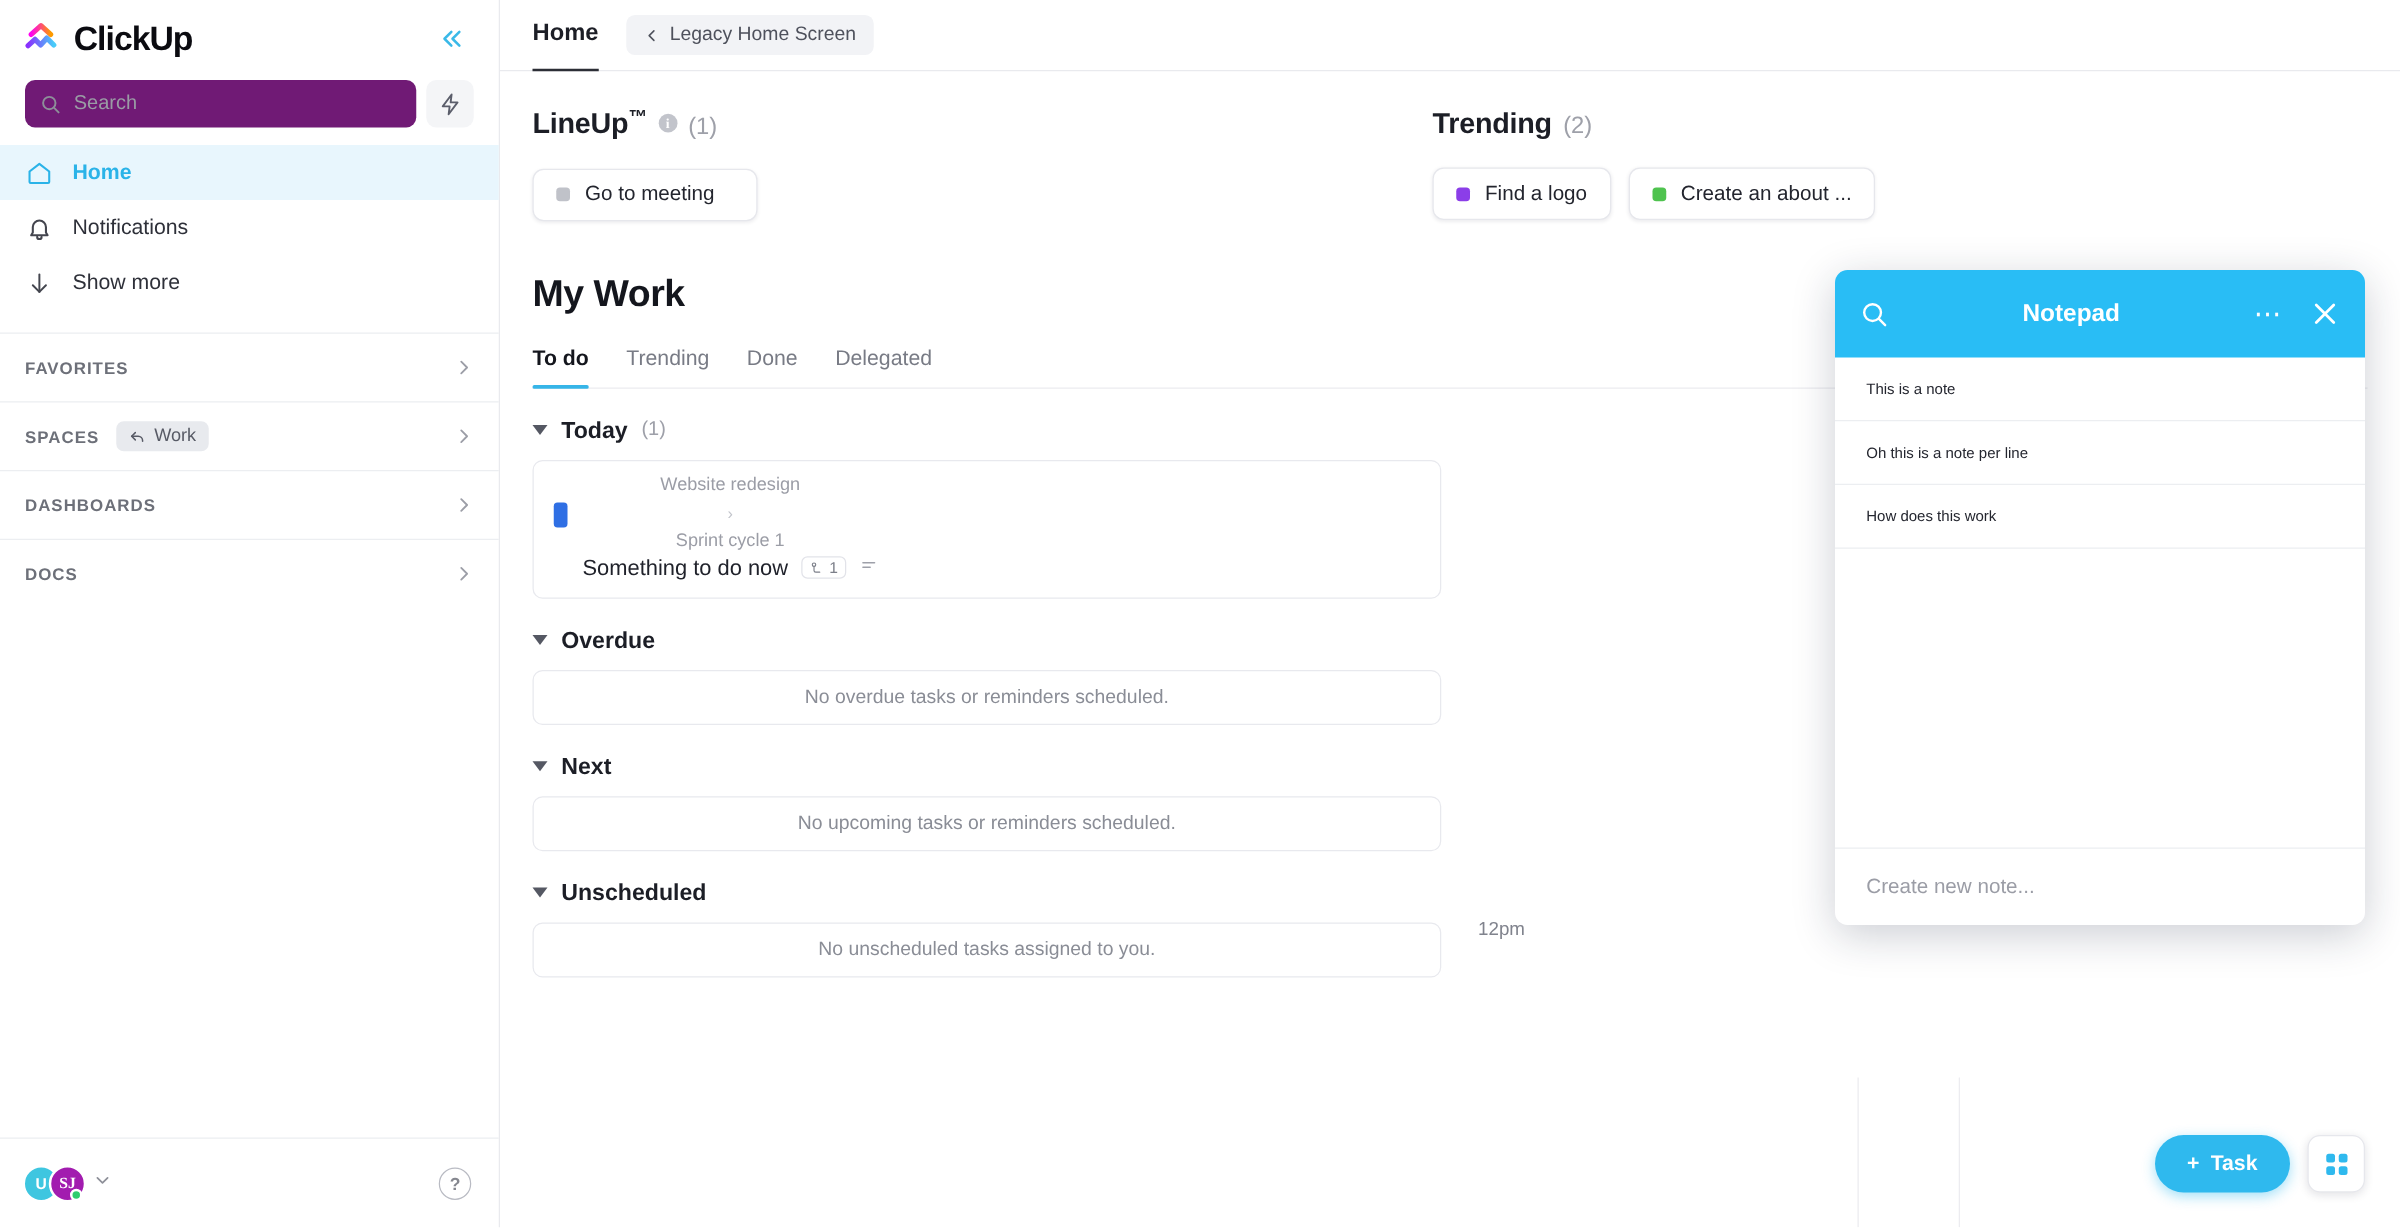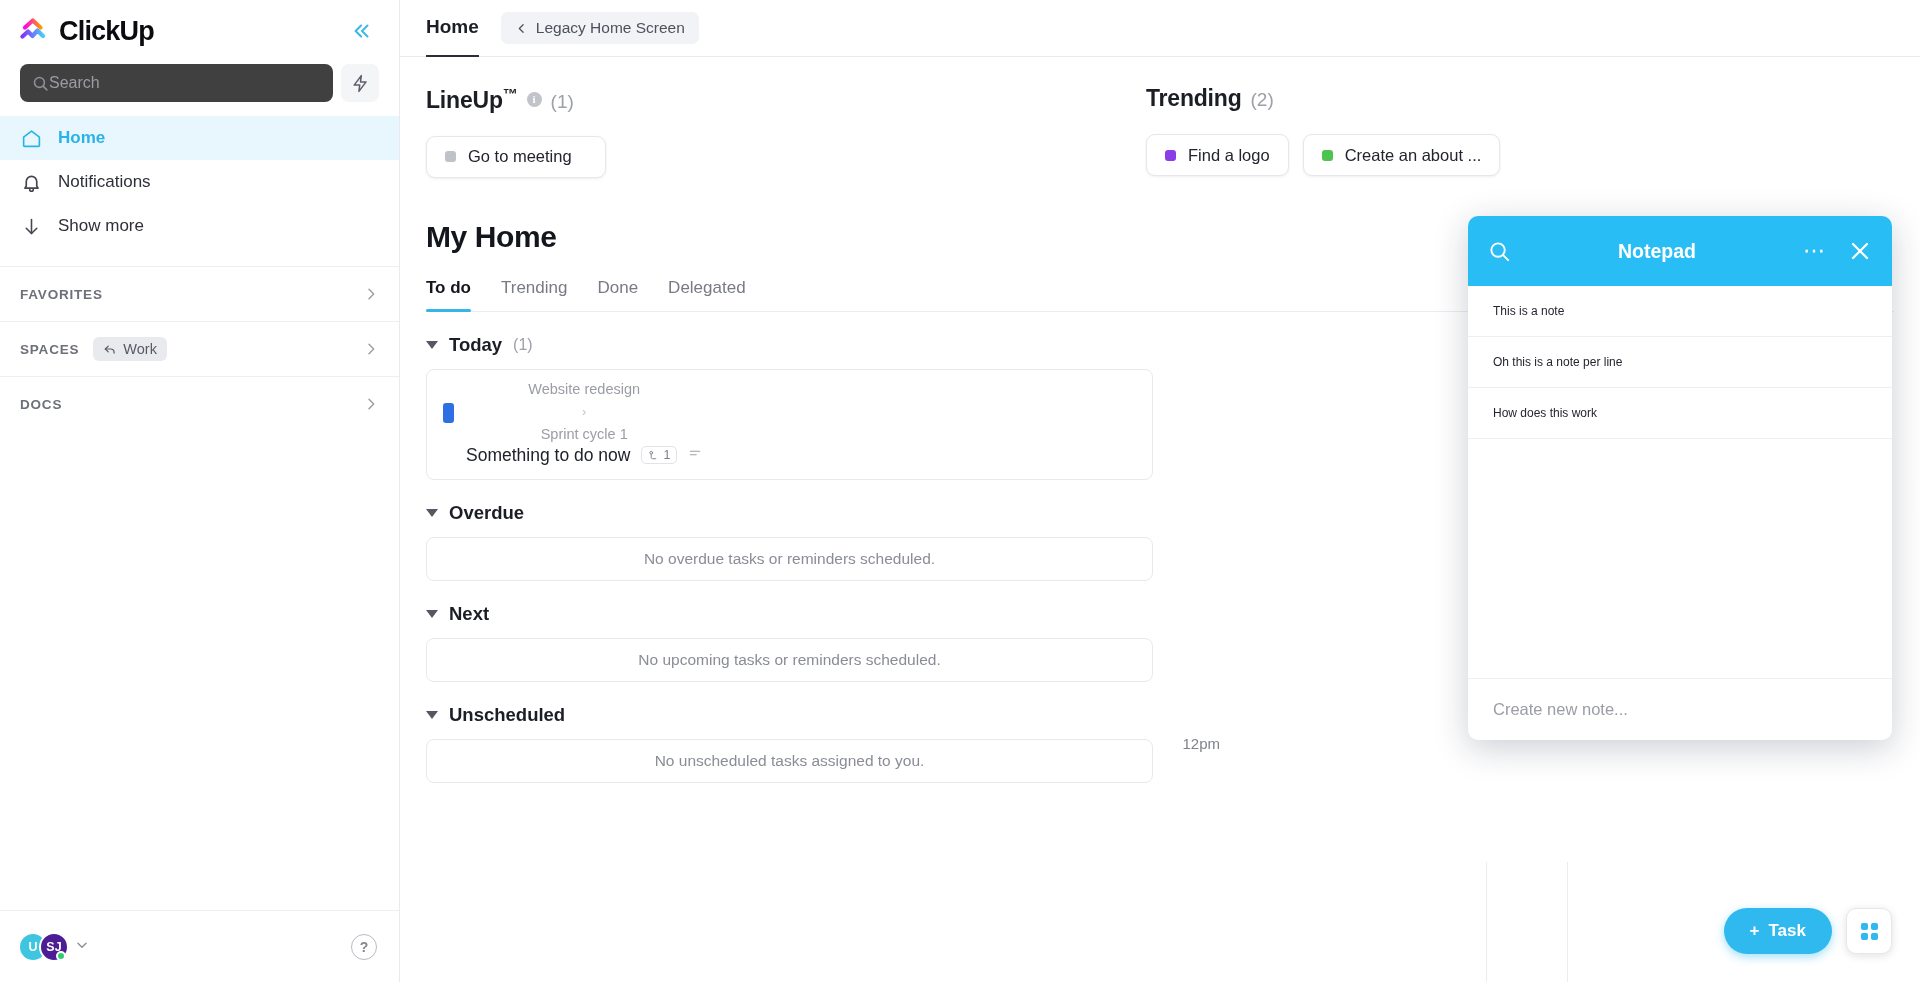--- a/index.html
+++ b/index.html
@@ -33,22 +33,22 @@
     width: 30px; height: 30px; border-radius: 6px;
     display: flex; align-items: center; justify-content: center;
     color: #3ab9e8; cursor: pointer;
   }
 
   .sb-search-row {
     display: flex; align-items: center; gap: 8px;
     padding: 0 20px; margin-top: 2px; margin-bottom: 14px;
   }
   .sb-search {
-    flex: 1; height: 38px; background: #404040; border-radius: 8px;
-    display: flex; align-items: center; padding: 0 12px;
+    flex: 1; height: 38px; background: #701a75; border-radius: 8px;
+    display: flex; align-items: center; gap: 10px; padding: 0 12px;
     cursor: text;
   }
   .sb-search-ph { font-size: 16px; color: #9a9ca5; }
   .sb-bolt {
     width: 38px; height: 38px; background: #f4f5f7; border-radius: 8px;
     display: flex; align-items: center; justify-content: center;
     color: #5b5e6b; cursor: pointer;
   }
 
   .nav-item {
@@ -83,21 +83,21 @@
     padding: 0 22px 0 18px;
   }
   .avatars { display: flex; align-items: center; }
   .av {
     width: 30px; height: 30px; border-radius: 50%;
     display: flex; align-items: center; justify-content: center;
     color: #fff; font-size: 12.5px; font-weight: 700;
     border: 2px solid #fff;
   }
   .av.a1 { background: #3ec6e0; }
-  .av.a2 { background: #4c1d95; margin-left: -9px; }
+  .av.a2 { background: #a21caf; margin-left: -9px; font-family: Liberation Serif, serif; }
   .av-dot {
     width: 10px; height: 10px; border-radius: 50%;
     background: #2ecd6f; border: 2px solid #fff;
     position: relative; left: -13px; top: 9px;
   }
   .caret-down { color: #8e9099; margin-left: -4px; cursor: pointer; }
   .help-btn {
     width: 26px; height: 26px; border-radius: 50%;
     border: 1.6px solid #b9bbc3; color: #85878f;
     display: flex; align-items: center; justify-content: center;
@@ -355,20 +355,30 @@
           <span>Work</span>
         </span>
       </div>
       <span class="chev-right">
         <svg width="16" height="16" viewBox="0 0 24 24" fill="none" stroke="currentColor" stroke-width="2.2" stroke-linecap="round" stroke-linejoin="round">
             <polyline points="9,5 16,12 9,19"></polyline>
           </svg>
       </span>
     </div>
 
+    <div class="sb-section">
+      <div class="sb-sec-left">
+        <span class="sb-sec-title">DASHBOARDS</span>
+      </div>
+      <span class="chev-right">
+        <svg width="16" height="16" viewBox="0 0 24 24" fill="none" stroke="currentColor" stroke-width="2.2" stroke-linecap="round" stroke-linejoin="round">
+            <polyline points="9,5 16,12 9,19"></polyline>
+          </svg>
+      </span>
+    </div>
 
     <div class="sb-section">
       <div class="sb-sec-left">
         <span class="sb-sec-title">DOCS</span>
       </div>
       <span class="chev-right">
         <svg width="16" height="16" viewBox="0 0 24 24" fill="none" stroke="currentColor" stroke-width="2.2" stroke-linecap="round" stroke-linejoin="round">
             <polyline points="9,5 16,12 9,19"></polyline>
           </svg>
       </span>
@@ -432,21 +442,21 @@
               <span>Find a logo</span>
             </div>
             <div class="mini-card">
               <span class="sq green"></span>
               <span>Create an about ...</span>
             </div>
           </div>
         </div>
       </div>
 
-      <h1 class="mywork-title">My Home</h1>
+      <h1 class="mywork-title">My Work</h1>
 
       <div class="tabs">
         <div class="tab active">To do</div>
         <div class="tab">Trending</div>
         <div class="tab">Done</div>
         <div class="tab">Delegated</div>
       </div>
 
       <div class="group">
         <div class="group-head">

